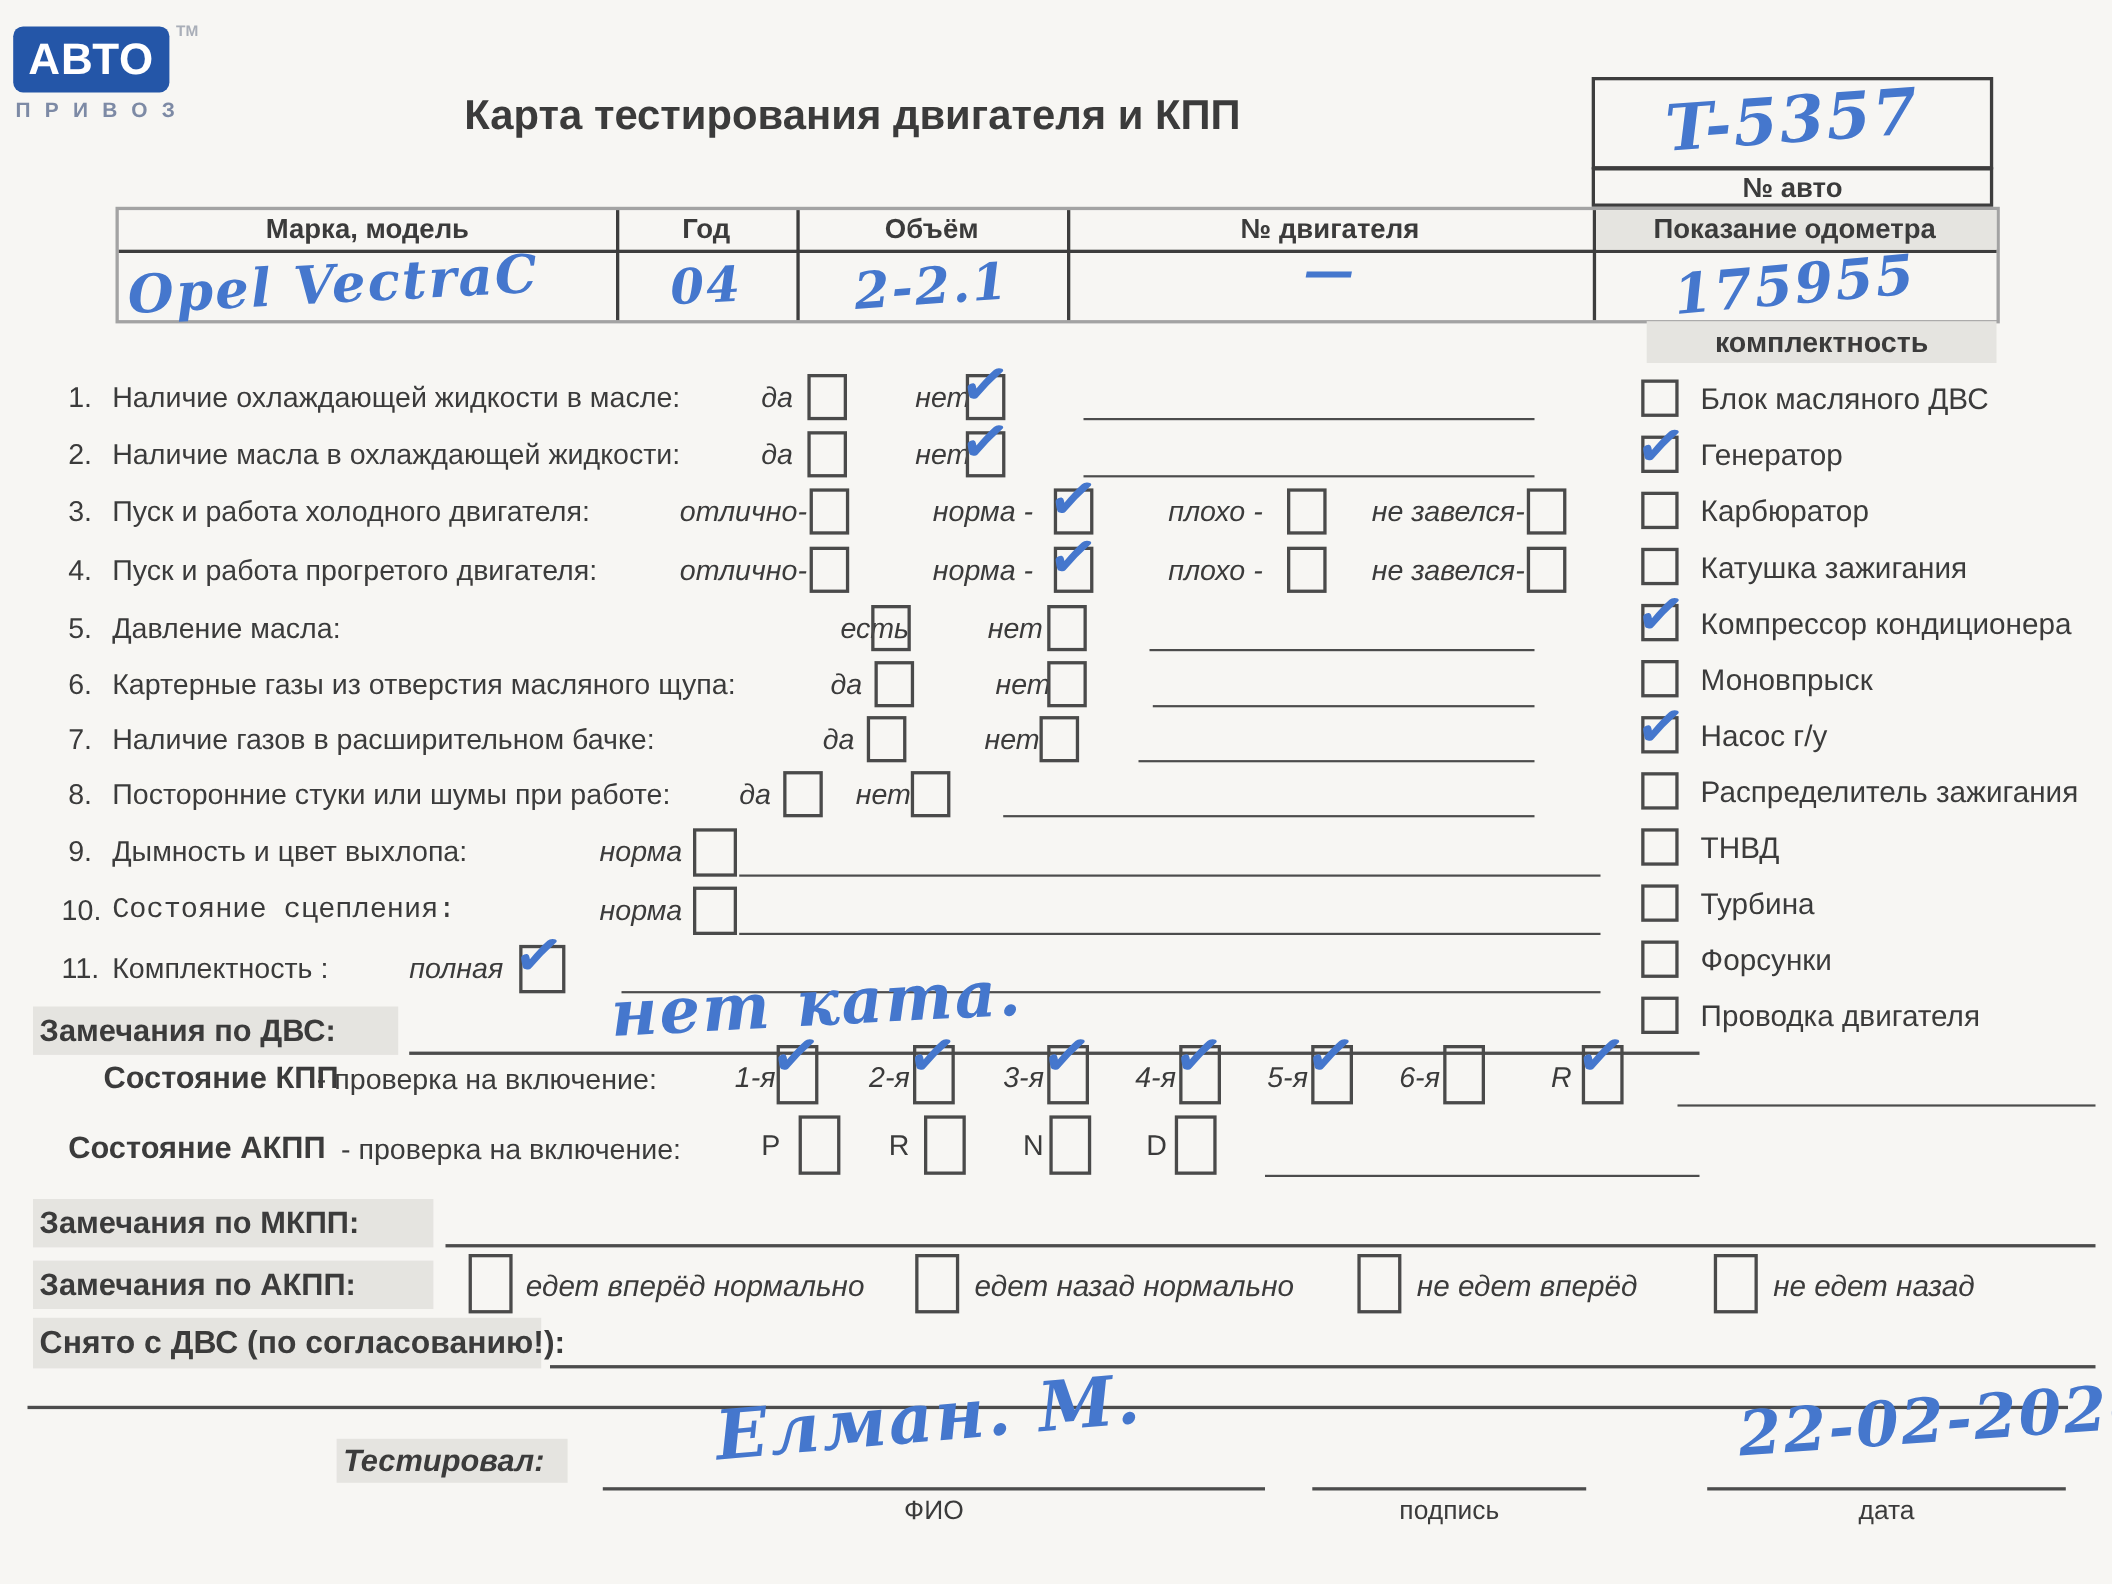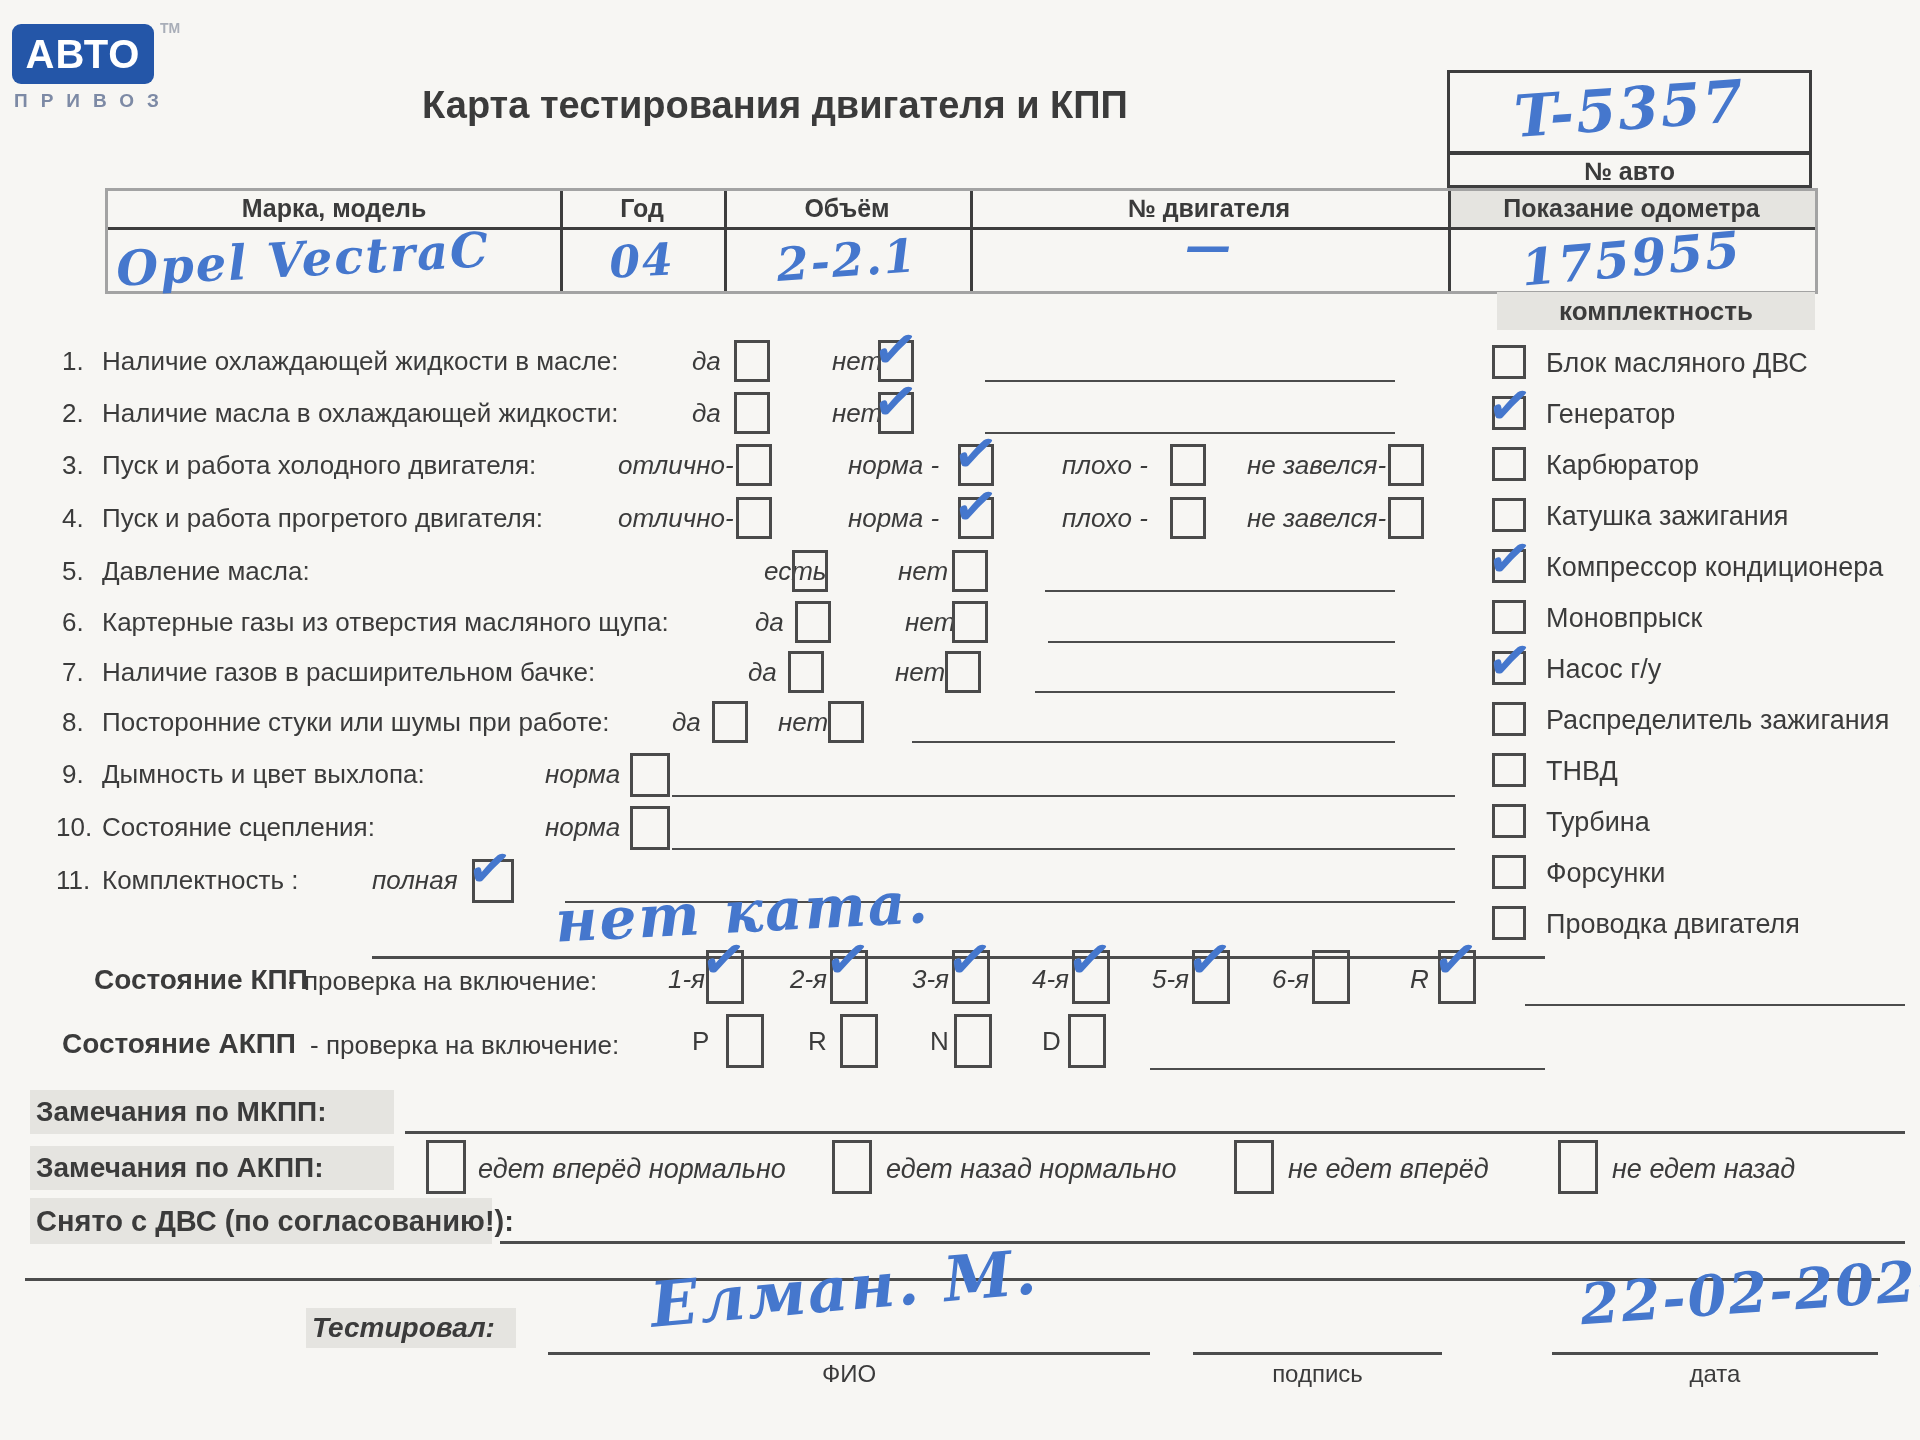--- a/index.html
+++ b/index.html
@@ -194,34 +194,35 @@
   <div class="abs" style="left:0;top:753px;width:1460px;height:46px;">
     <span class="abs pt" style="left:62px;top:6px;">9.</span>
     <span class="abs pt" style="left:102px;top:6px;">Дымность и цвет выхлопа:</span>
     <span class="abs pt i" style="left:545px;top:6px;">норма</span>
     <span class="box" style="left:630px;top:0;width:40px;height:44px;"></span>
     <span class="line thin" style="left:672px;top:0;width:783px;height:42px;"></span>
   </div>
 
   <div class="abs" style="left:0;top:806px;width:1460px;height:46px;">
     <span class="abs pt" style="left:56px;top:6px;">10.</span>
-    <span class="abs pt" style="left:102px;top:6px;">Состояние сцепления:</span>
+    <span class="abs pt" style="left:102px;top:6px;font-family:Liberation Mono, monospace;">Состояние сцепления:</span>
     <span class="abs pt i" style="left:545px;top:6px;">норма</span>
     <span class="box" style="left:630px;top:0;width:40px;height:44px;"></span>
     <span class="line thin" style="left:672px;top:0;width:783px;height:42px;"></span>
   </div>
 
   <div class="abs" style="left:0;top:859px;width:1460px;height:46px;">
     <span class="abs pt" style="left:56px;top:6px;">11.</span>
     <span class="abs pt" style="left:102px;top:6px;">Комплектность :</span>
     <span class="abs pt i" style="left:372px;top:6px;">полная</span>
     <span class="box checked" style="left:472px;top:0;width:42px;height:44px;"></span>
     <span class="line thin" style="left:565px;top:0;width:890px;height:42px;"></span>
   </div>
 
+  <div class="abs pt b shade" style="left:30px;top:915px;width:332px;height:44px;line-height:44px;font-size:28px;padding-left:6px;box-sizing:border-box;">Замечания по ДВС:</div>
   <div class="line" style="left:372px;top:914px;width:1173px;height:42px;"></div>
   <div class="abs hw" style="left:555px;top:878px;font-size:58px;transform:rotate(-3deg);">нет ката.</div>
 
   <div class="abs" style="left:0;top:948px;width:1920px;height:62px;">
     <span class="abs pt b" style="left:62px;top:16px;font-size:28px;margin-left:32px;">Состояние КПП</span>
     <span class="abs pt" style="left:288px;top:18px;font-size:26px;">- проверка на включение:</span>
     <span class="abs pt i" style="left:668px;top:16px;">1-я</span>
     <span class="box checked" style="left:706px;top:2px;width:38px;height:54px;"></span>
     <span class="abs pt i" style="left:790px;top:16px;">2-я</span>
     <span class="box checked" style="left:830px;top:2px;width:38px;height:54px;"></span>

